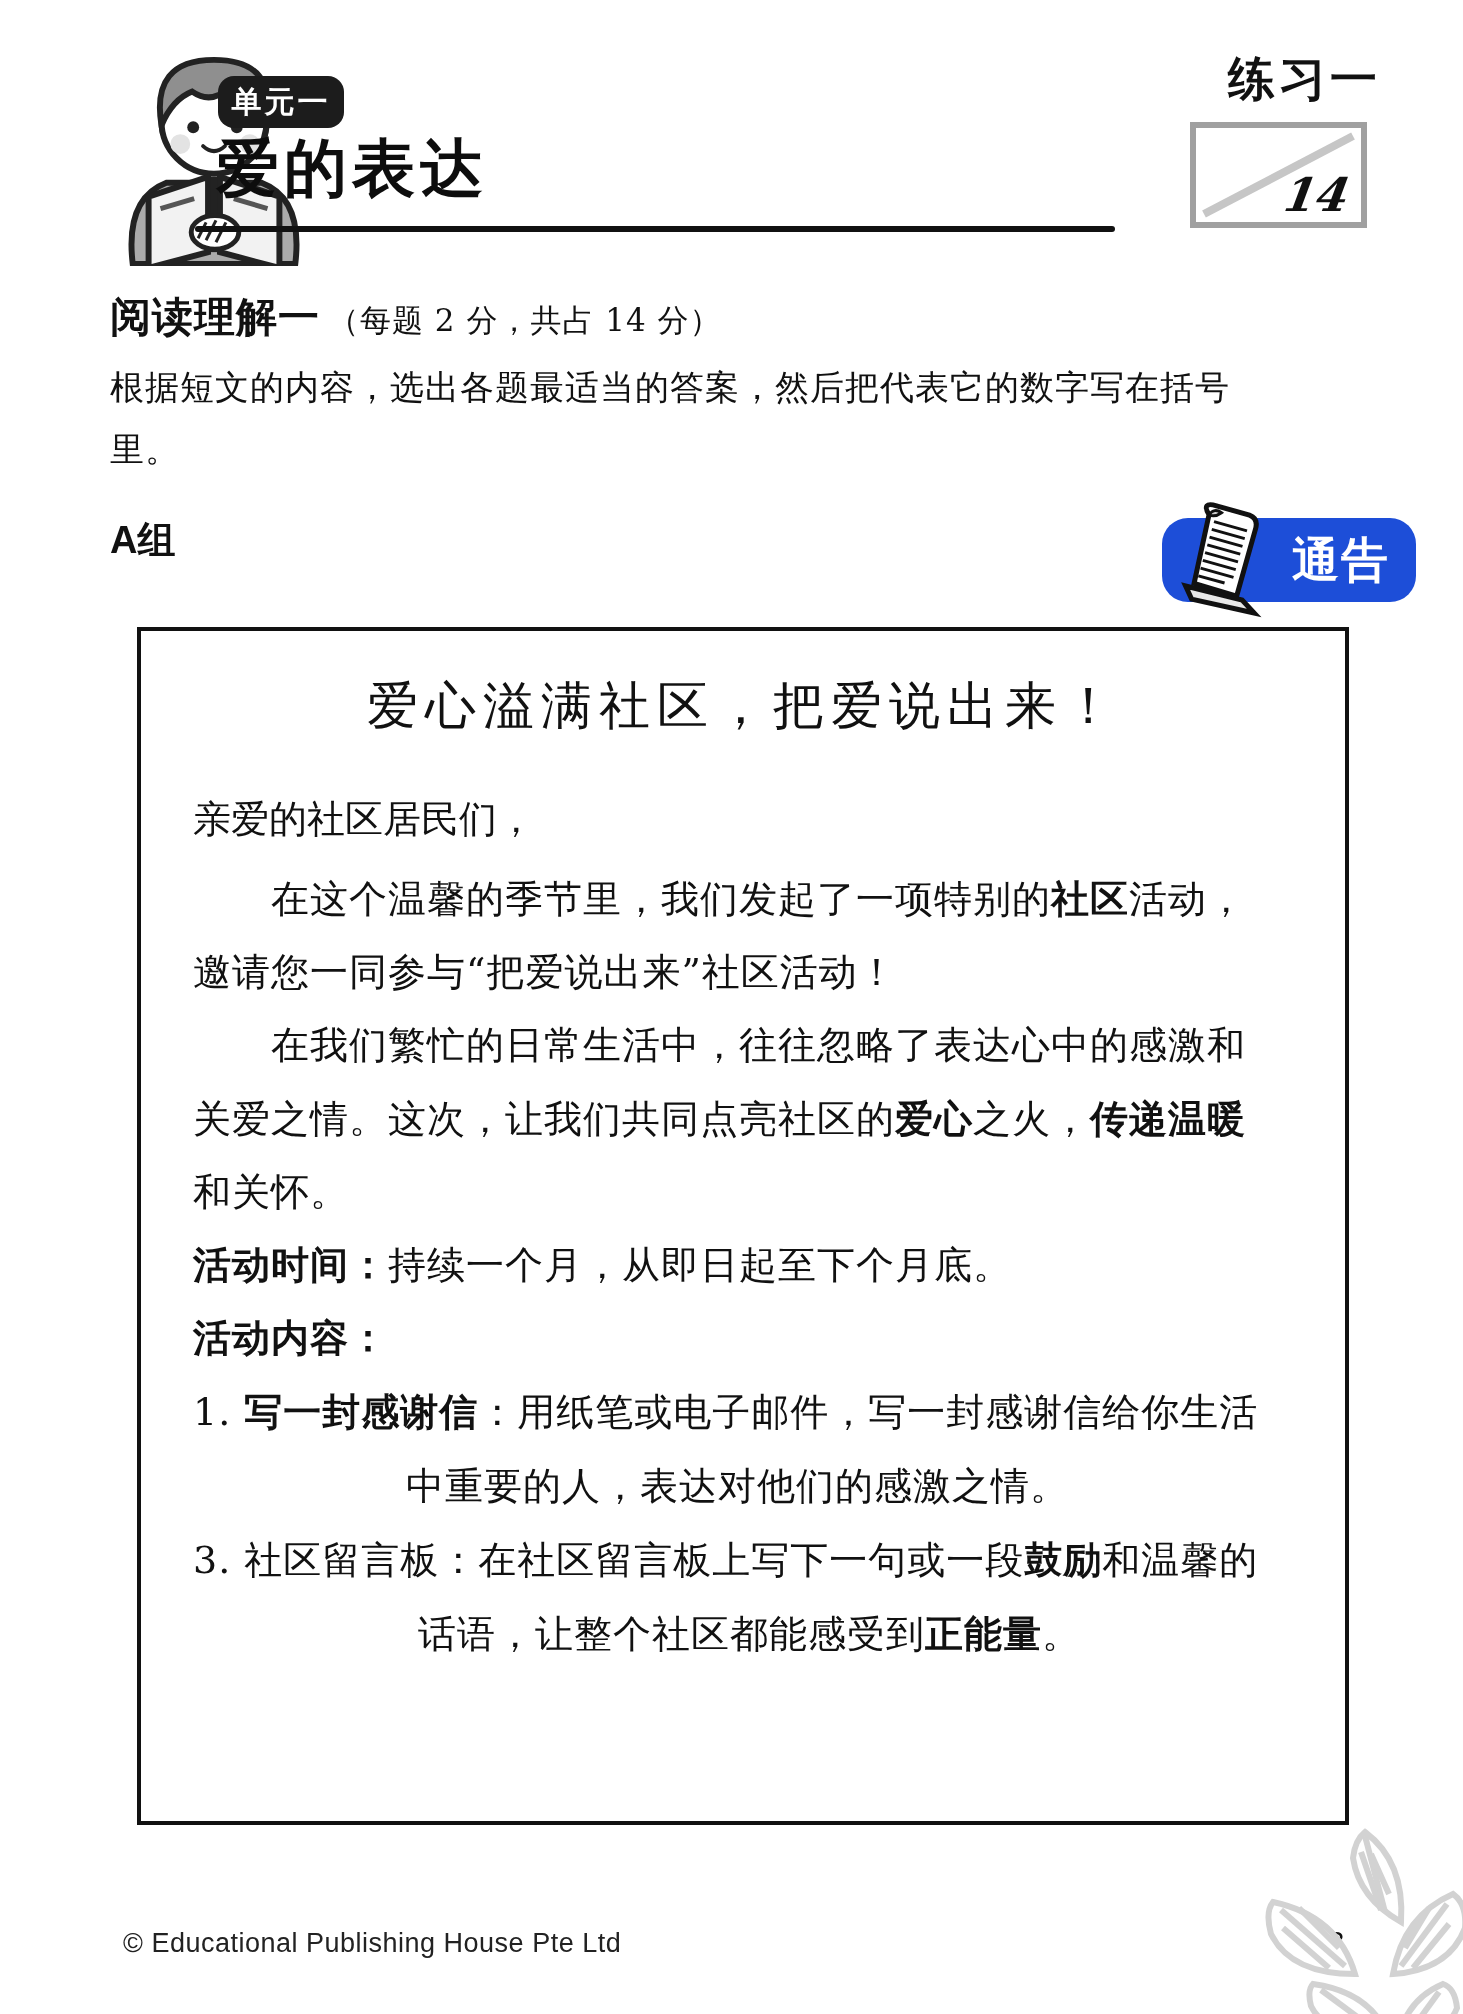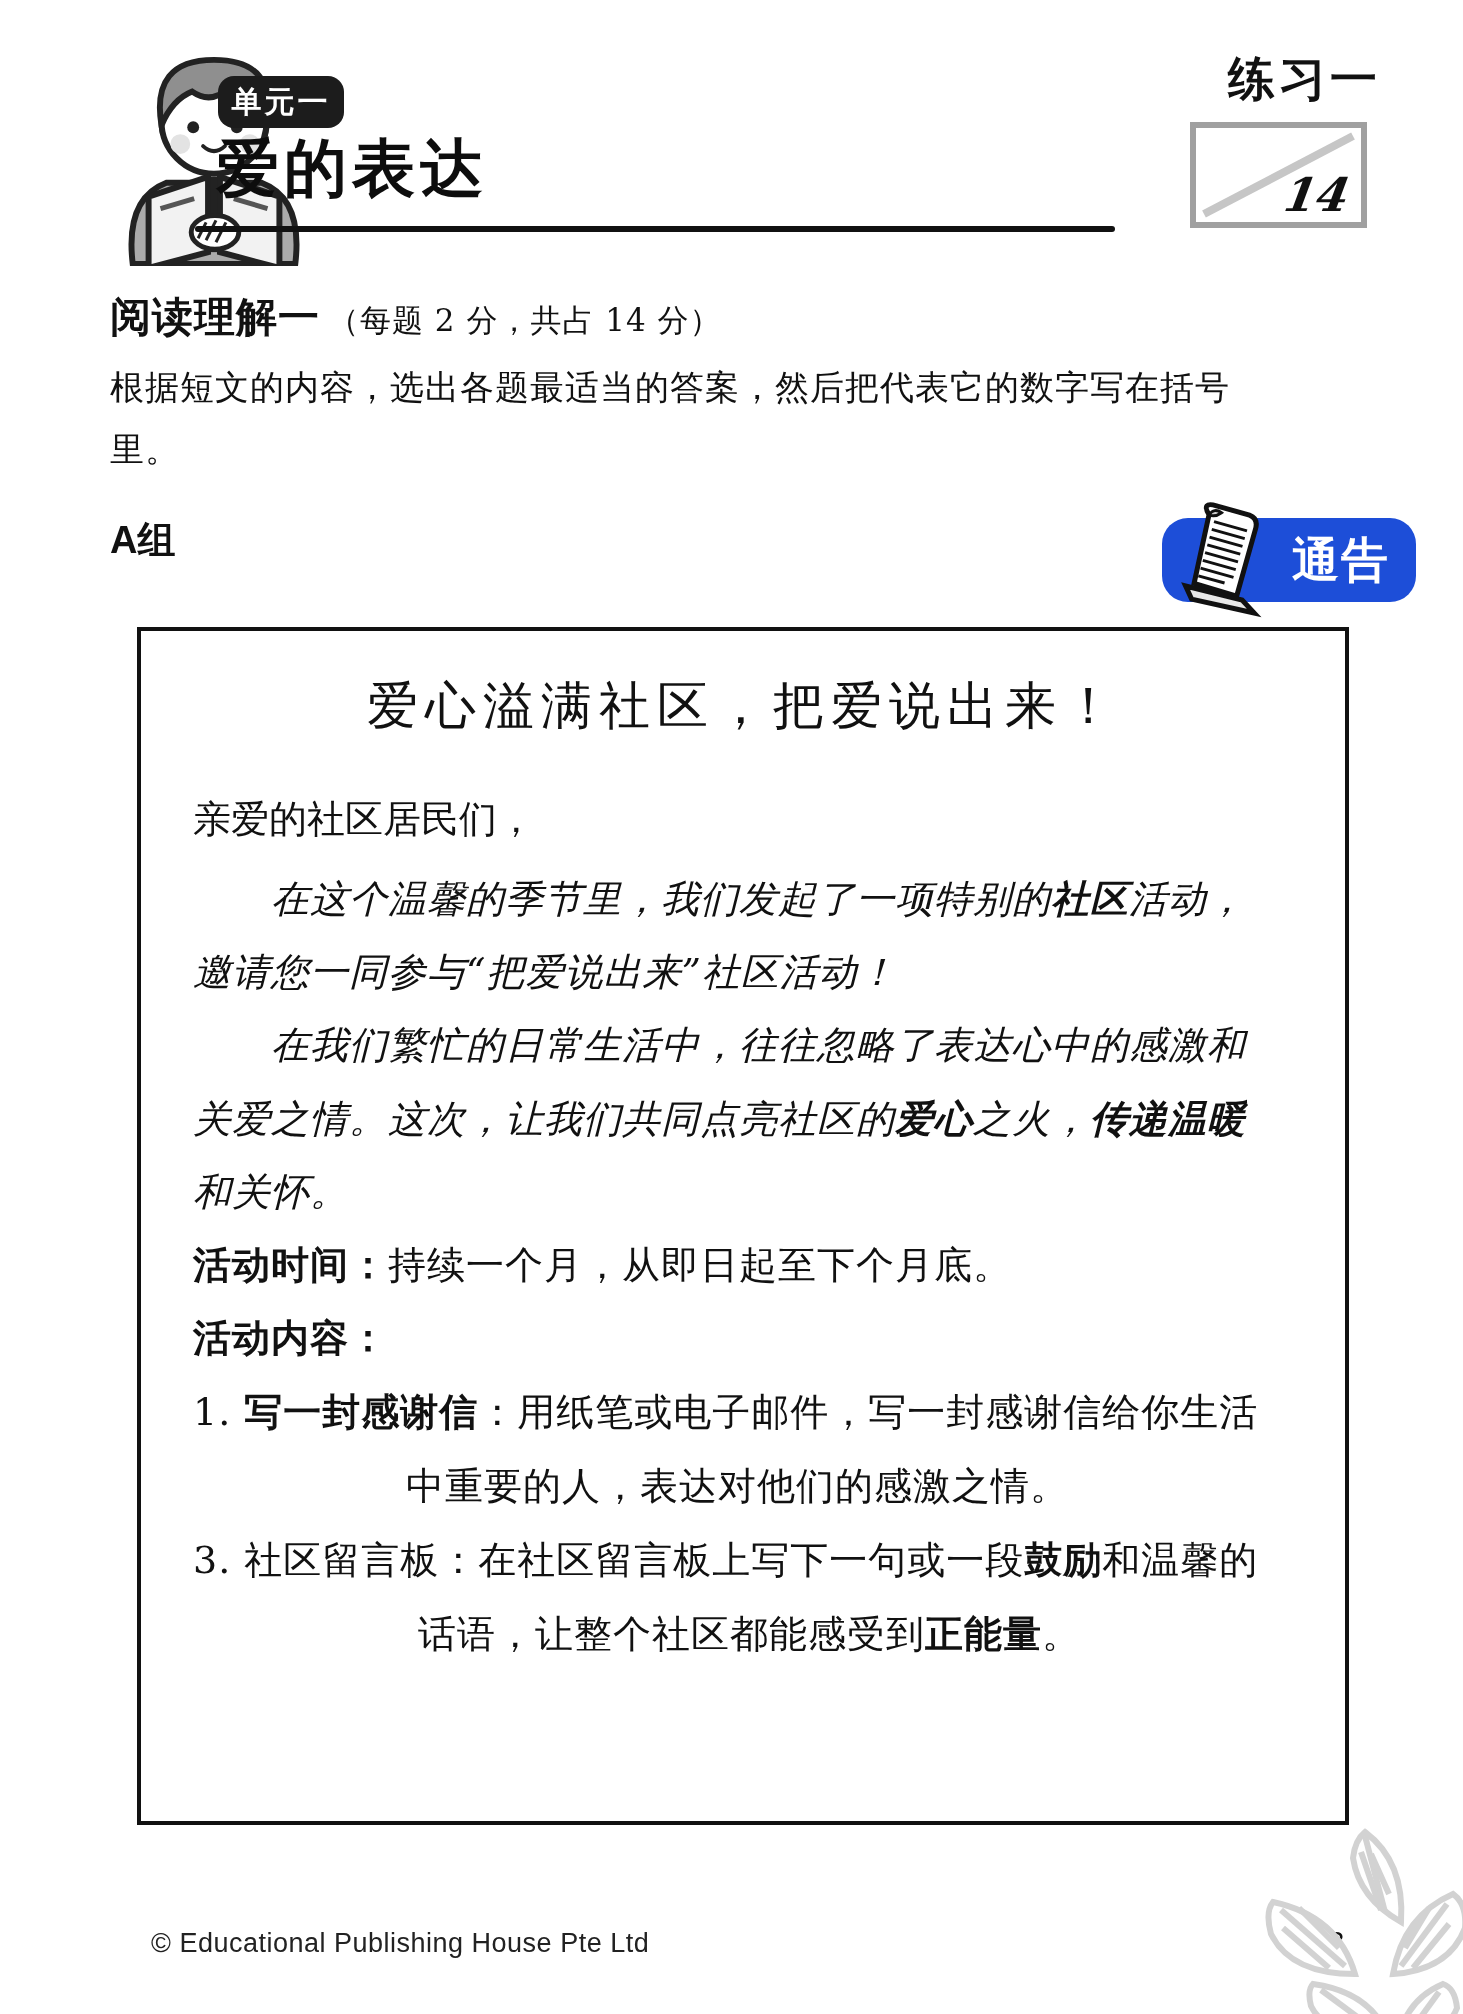--- a/index.html
+++ b/index.html
@@ -65,37 +65,37 @@
     position:absolute;left:137px;top:627px;width:1212px;height:1198px;
     border:4px solid #111;box-sizing:border-box;
     padding:30px 50px 0 52px;
     font-family:"DejaVu Serif","Liberation Serif",serif;
   }
   .notice-title{
     text-align:center;font-size:51px;letter-spacing:7px;
     line-height:62px;margin-top:14px;font-weight:400;
   }
   .salutation{font-size:38px;line-height:73px;margin-top:46px;}
-  .para{font-size:38px;line-height:73px;letter-spacing:1px;font-style:italic;}
+  .para{font-size:38px;line-height:73px;letter-spacing:1px;}
   .para .indent{text-indent:78px;}
   .p1{margin-top:6px;}
   .p2{margin-top:0;}
   .b{font-weight:700;}
   .meta-line{font-size:38px;line-height:73px;letter-spacing:1px;}
   .meta-label{
     font-family:"Liberation Sans",sans-serif;
     font-weight:700;font-size:38px;
   }
   .item{font-size:38px;line-height:73px;letter-spacing:1px;}
   .item .cont1{padding-left:213px;}
   .item .cont2{padding-left:183px;}
   .item .cont3{padding-left:225px;}
 
   
-  .footer-copyright{position:absolute;left:123px;top:1928px;font-size:27px;color:#222;letter-spacing:.5px;margin-left:28px;}
+  .footer-copyright{position:absolute;left:123px;top:1928px;font-size:27px;color:#222;letter-spacing:.5px;}
   .page-number{position:absolute;left:1312px;top:1926px;font-size:29px;color:#111;}
   .leaf-deco{position:absolute;right:0;bottom:0;width:350px;height:190px;}
 </style>
 </head>
 <body>
 
 <div class="avatar">
   <svg viewBox="0 0 240 220" width="238" height="218">
     <path d="M38 218 Q30 152 72 136 L168 136 Q210 152 202 218 Z" fill="#ababab" stroke="#222" stroke-width="6"></path>
     <circle cx="120" cy="74" r="53" fill="#ffffff" stroke="#222" stroke-width="6"></circle>

